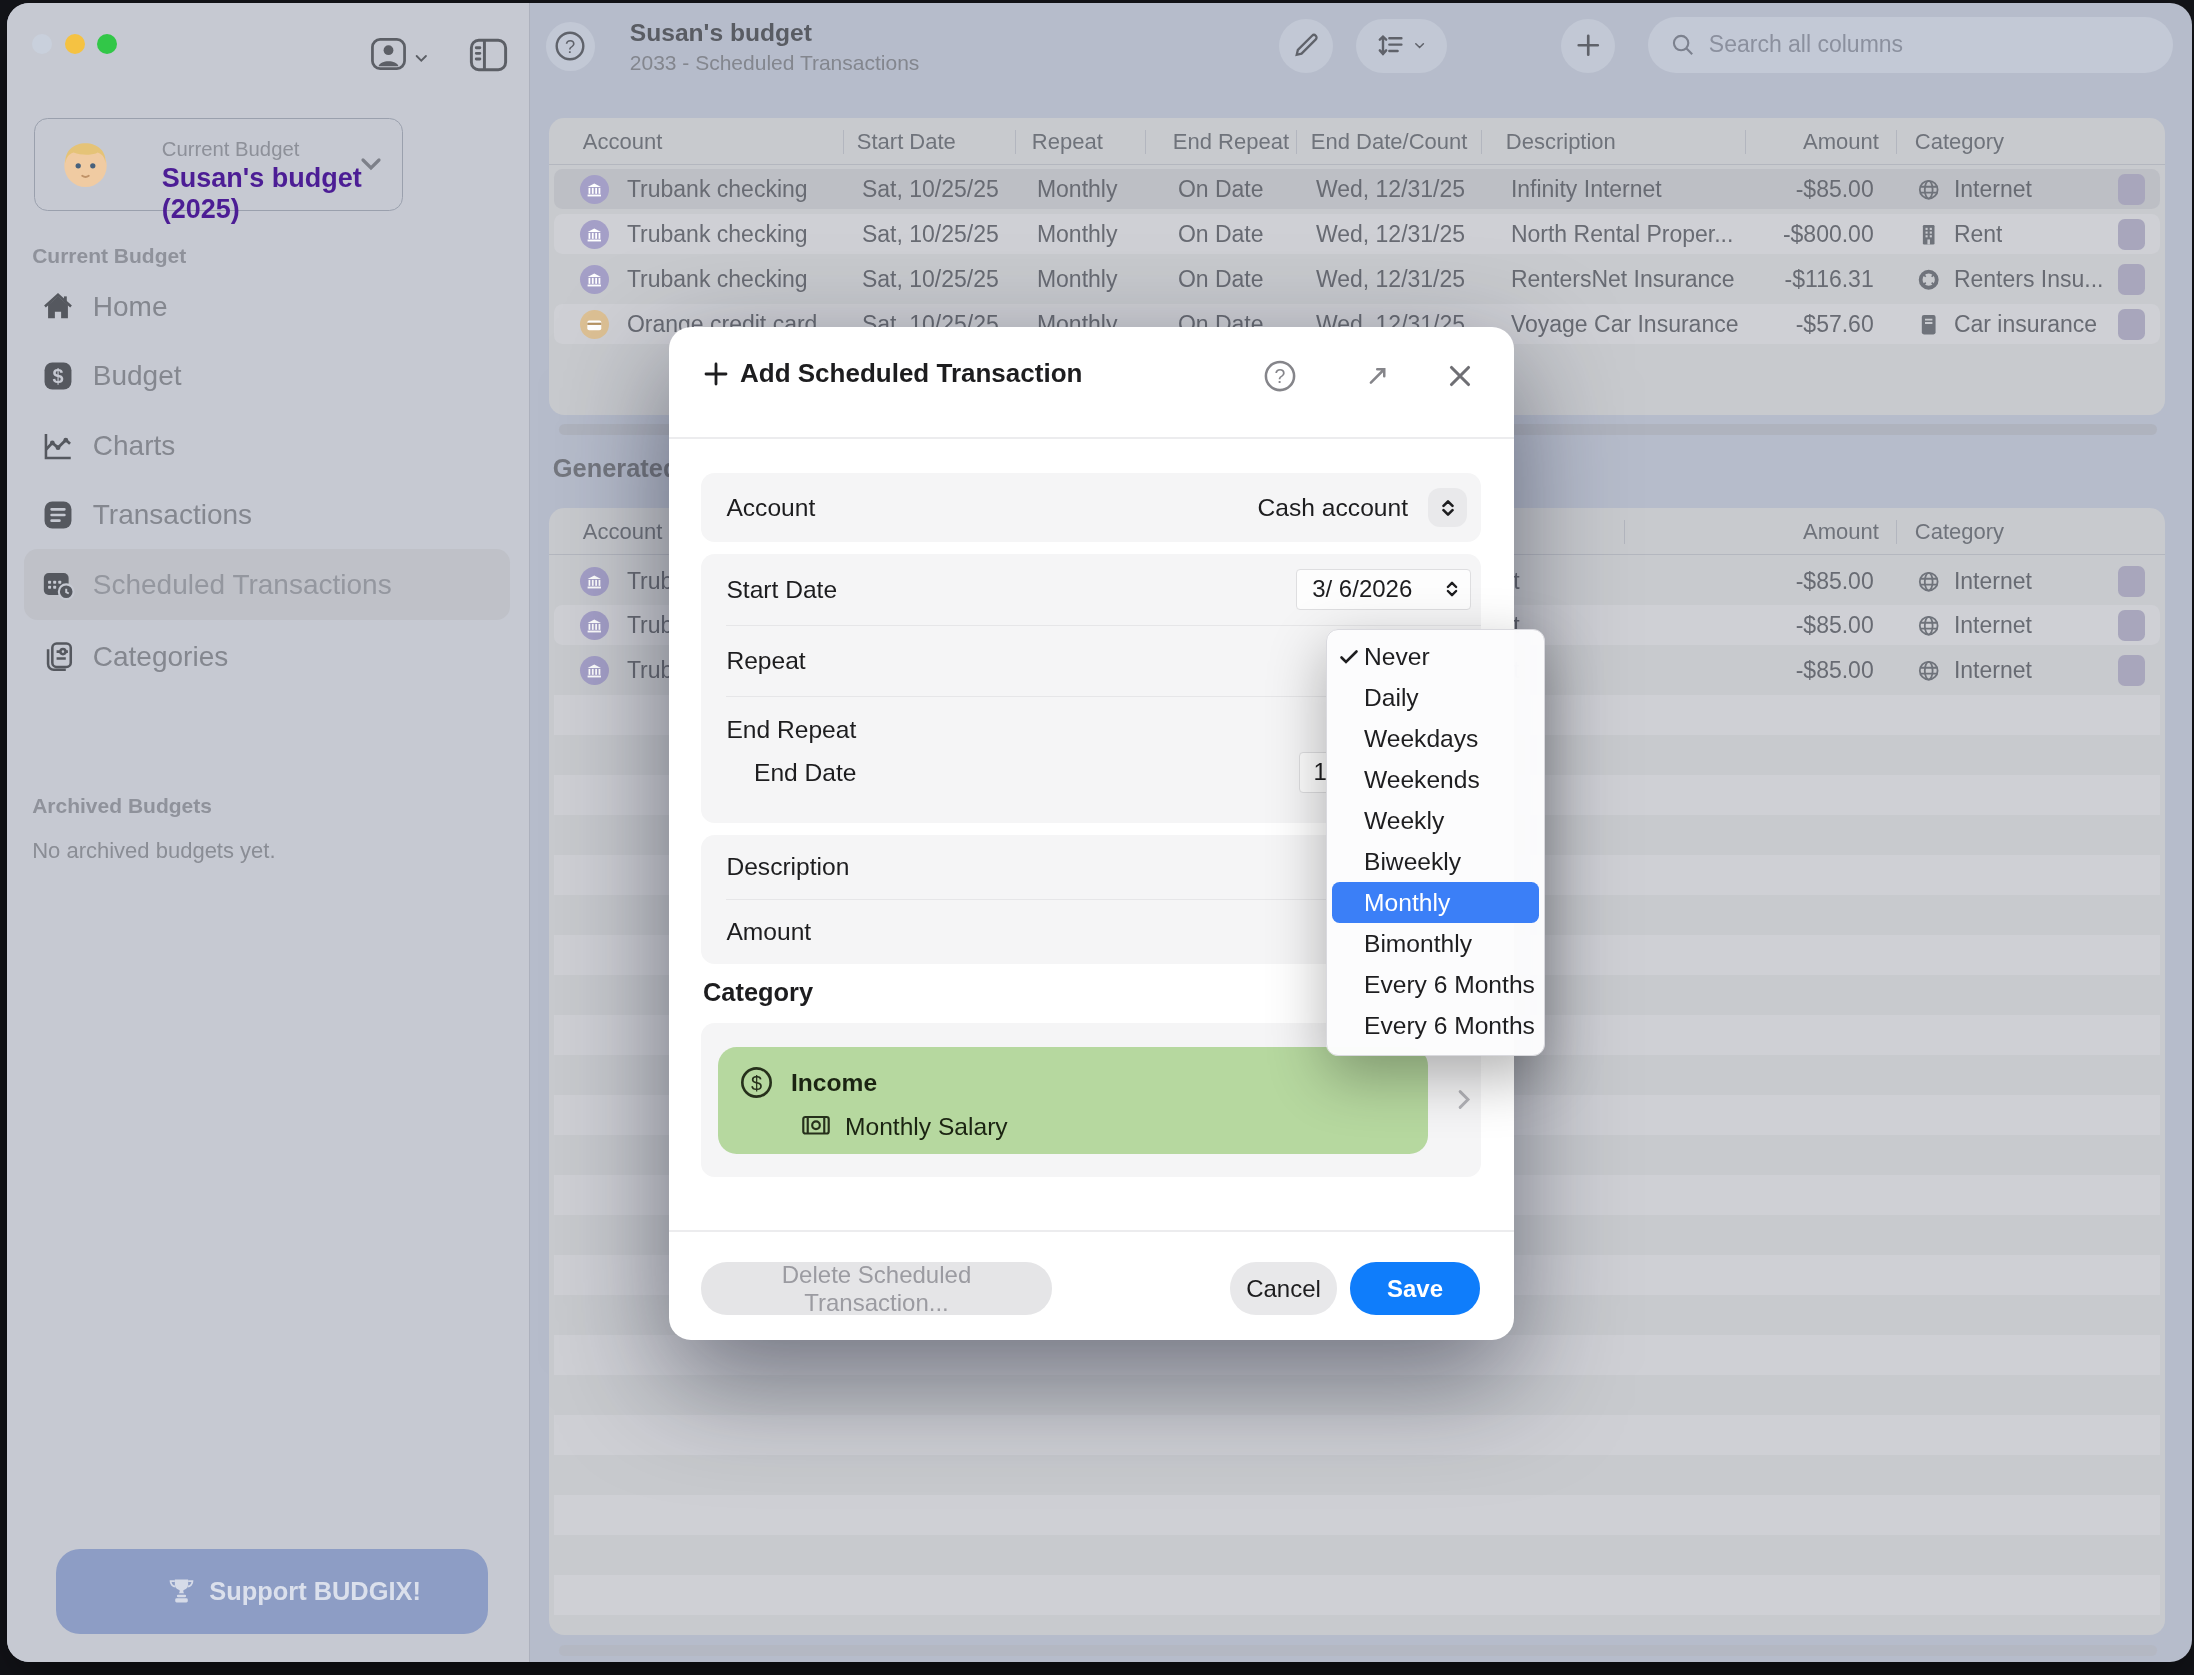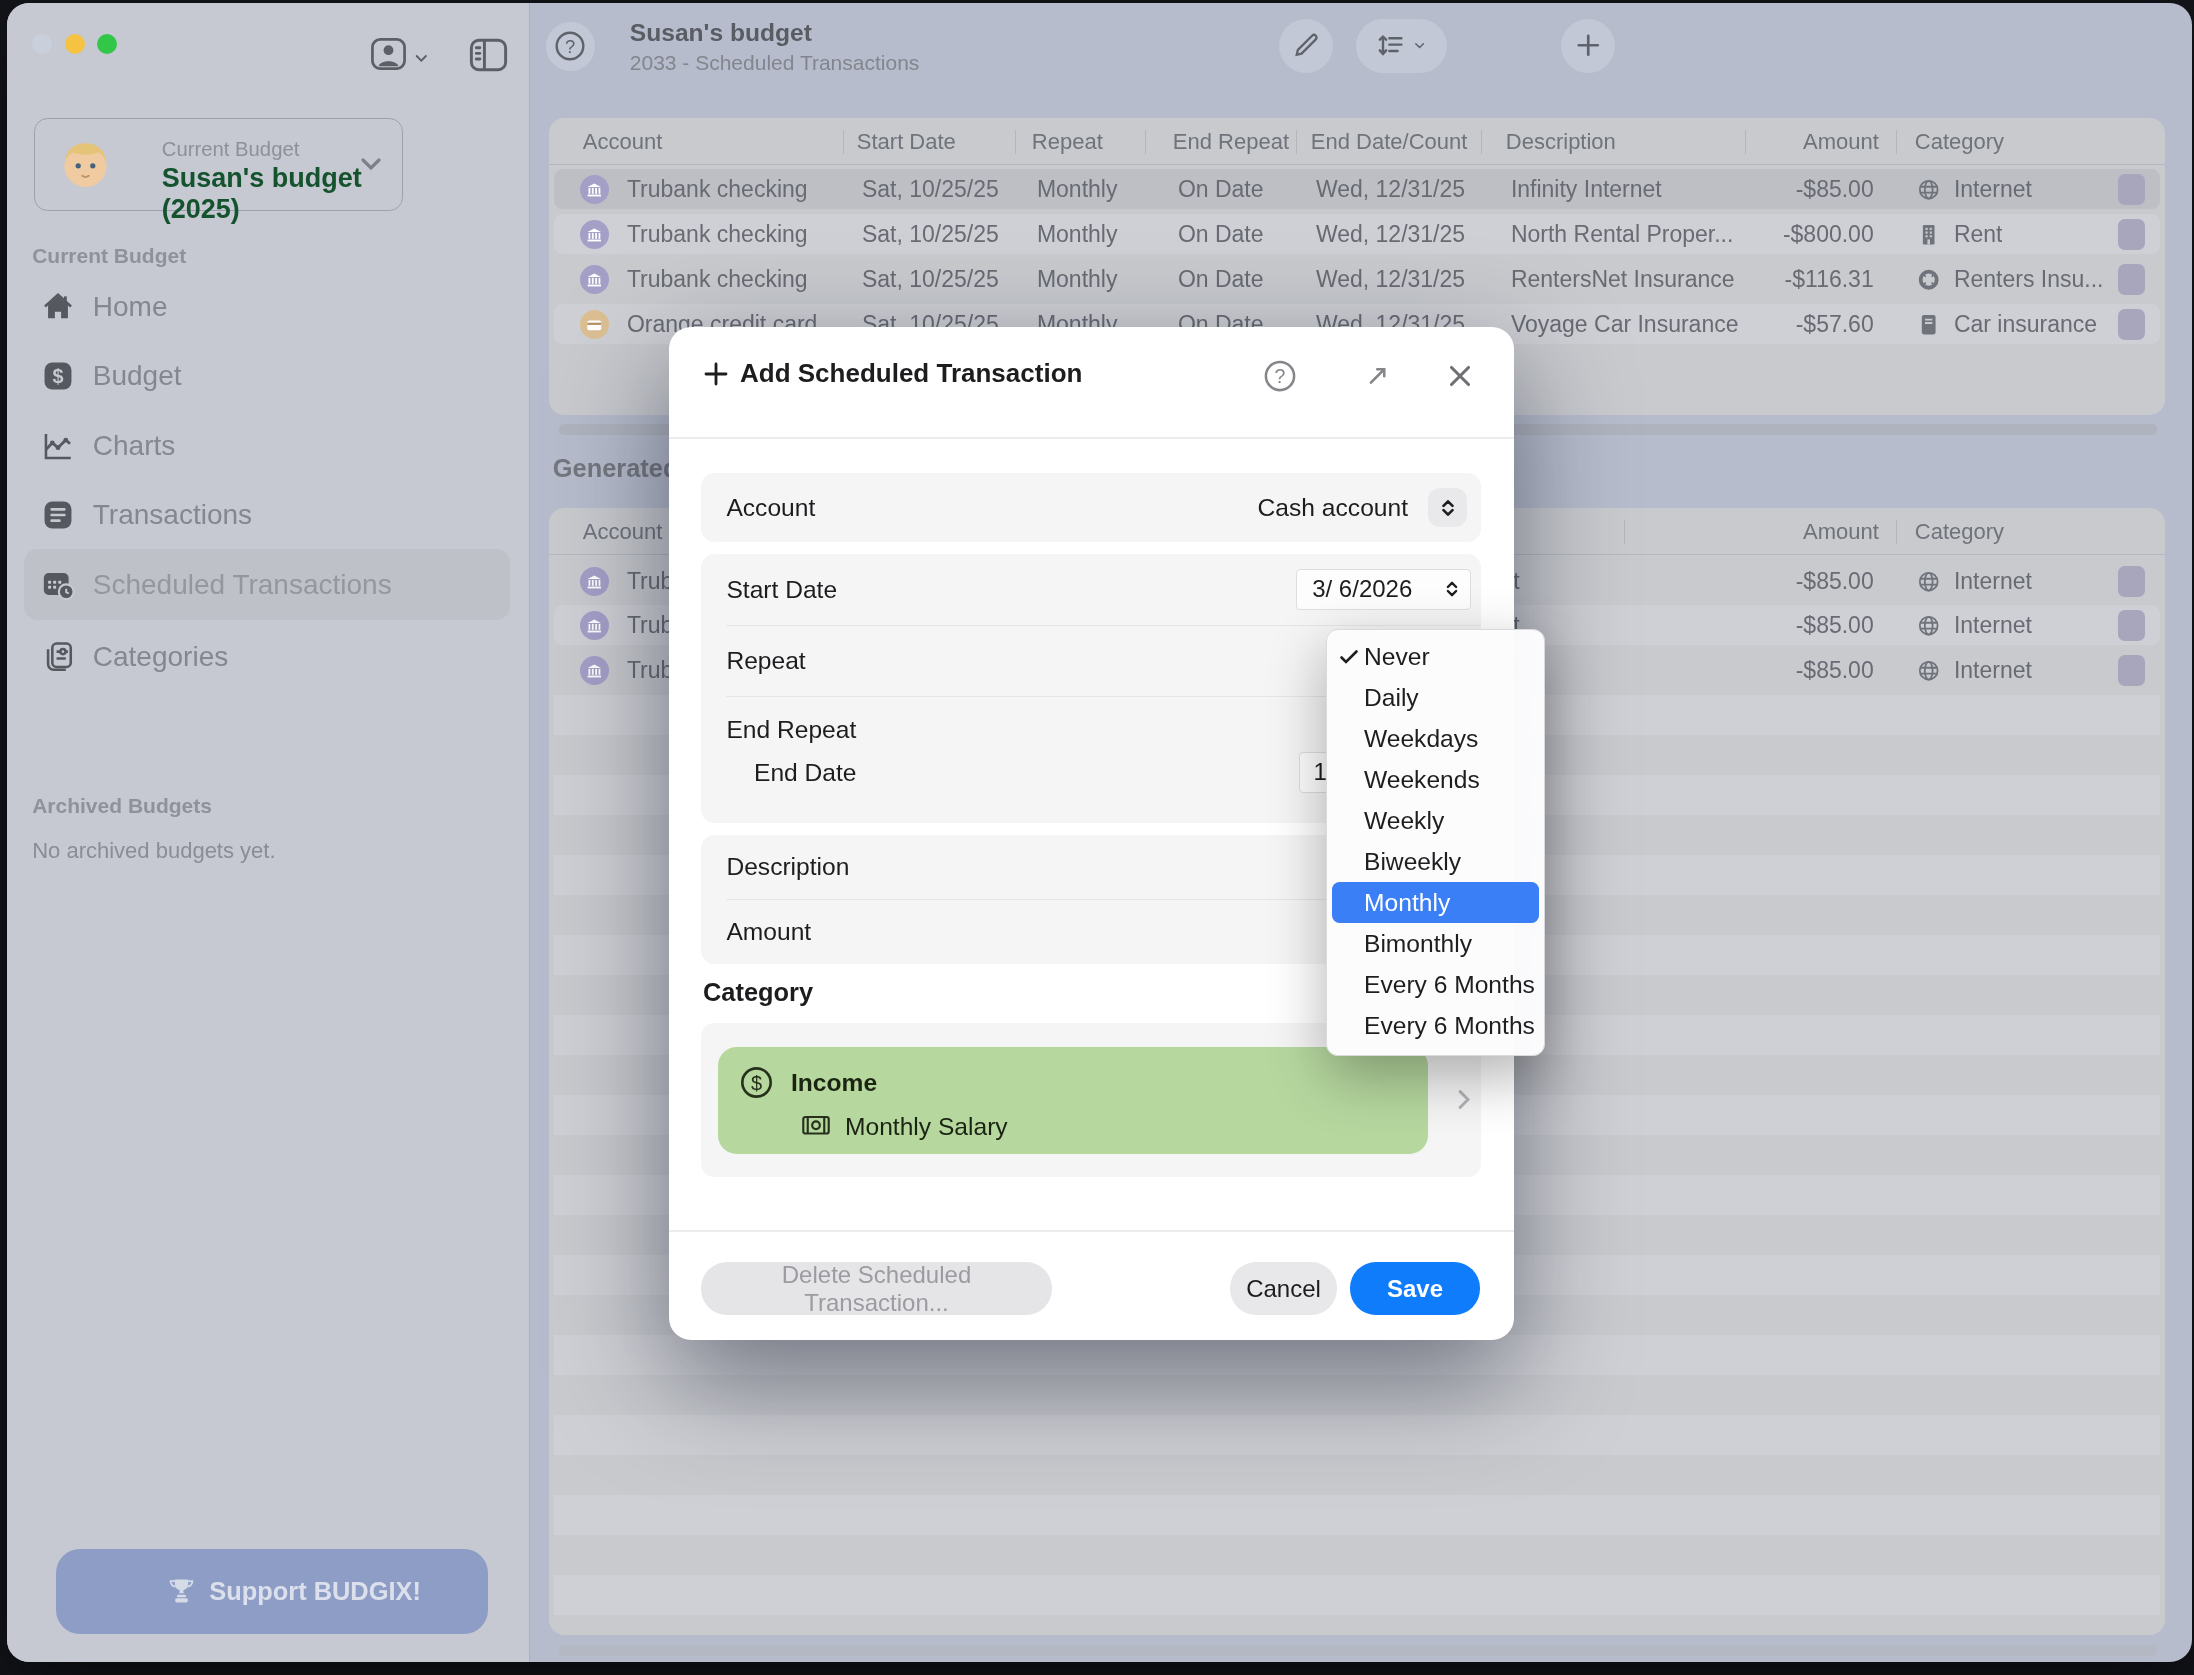--- a/index.html
+++ b/index.html
@@ -13,21 +13,21 @@
   .sidebar{position:absolute;left:0;top:0;width:523px;bottom:0;background:#c6c9d2;
     border-right:1.7px solid #adb1bd;}
   
   .tl{position:absolute;top:30.5px;width:20.3px;height:20.3px;border-radius:50%;}
   
   .sbicon{position:absolute;top:34px;color:#5c5f66;}
   
   .selector{position:absolute;left:27px;top:115px;width:369px;height:93px;border:1.7px solid #9aa0ad;
     border-radius:13.6px;}
   .sel-label{position:absolute;left:127px;top:18.6px;font-size:20.3px;color:#8d9099;}
-  .sel-value{position:absolute;left:127px;top:44px;font-size:27px;font-weight:bold;color:#14532d;}
+  .sel-value{position:absolute;left:127px;top:44px;font-size:27px;font-weight:bold;color:#4c1d95;}
   .section-label{position:absolute;left:25.4px;font-size:21px;font-weight:600;color:#8f929b;}
   
   .navitem{position:absolute;left:17px;width:486px;height:59px;border-radius:13.6px;}
   .navitem.active{background:#bfc1c8;height:71px;}
   .nav-ic{position:absolute;left:17px;top:50%;transform:translateY(-50%);width:34px;height:34px;color:#55585f;}
   .nav-label{position:absolute;left:69px;top:50%;transform:translateY(-50%);font-size:28px;color:#84878f;}
   .navitem.active .nav-label{color:#94979f;}
   .support{position:absolute;left:49px;bottom:28px;width:432px;height:85px;border-radius:24px;
     background:#8d9dc5;display:flex;align-items:center;justify-content:center;gap:13.6px;
     color:#dbe0ec;font-size:25.4px;font-weight:bold;padding-left:44px;}
@@ -370,20 +370,28 @@
         </svg>
       <svg width="15.2" height="15.2" viewBox="0 0 18 18">
           <use href="#i-chd"></use>
         </svg>
       </div>
     <div class="circ-btn" style="left:1554px;top:15.2px;width:54px;height:54px;">
       <svg width="30.5" height="30.5" viewBox="0 0 36 36">
           <use href="#i-plus"></use>
         </svg>
       </div>
+    <div class="search">
+      <span class="mag">
+          <svg width="25.4" height="25.4" viewBox="0 0 30 30">
+            <use href="#i-mag"></use>
+          </svg>
+        </span>
+      <input placeholder="Search all columns" style="">
+    </div>
 
     <div class="tbl" style="top:115px;height:297px;">
       <div class="thead">
         <span class="hcell" style="left:34px;">Account</span>
         <span class="hcell c1">Start Date</span>
         <span class="hcell c2">Repeat</span>
         <span class="hcell c3">End Repeat</span>
         <span class="hcell c4">End Date/Count</span>
         <span class="hcell c5">Description</span>
         <span class="hcell c6">Amount</span>

